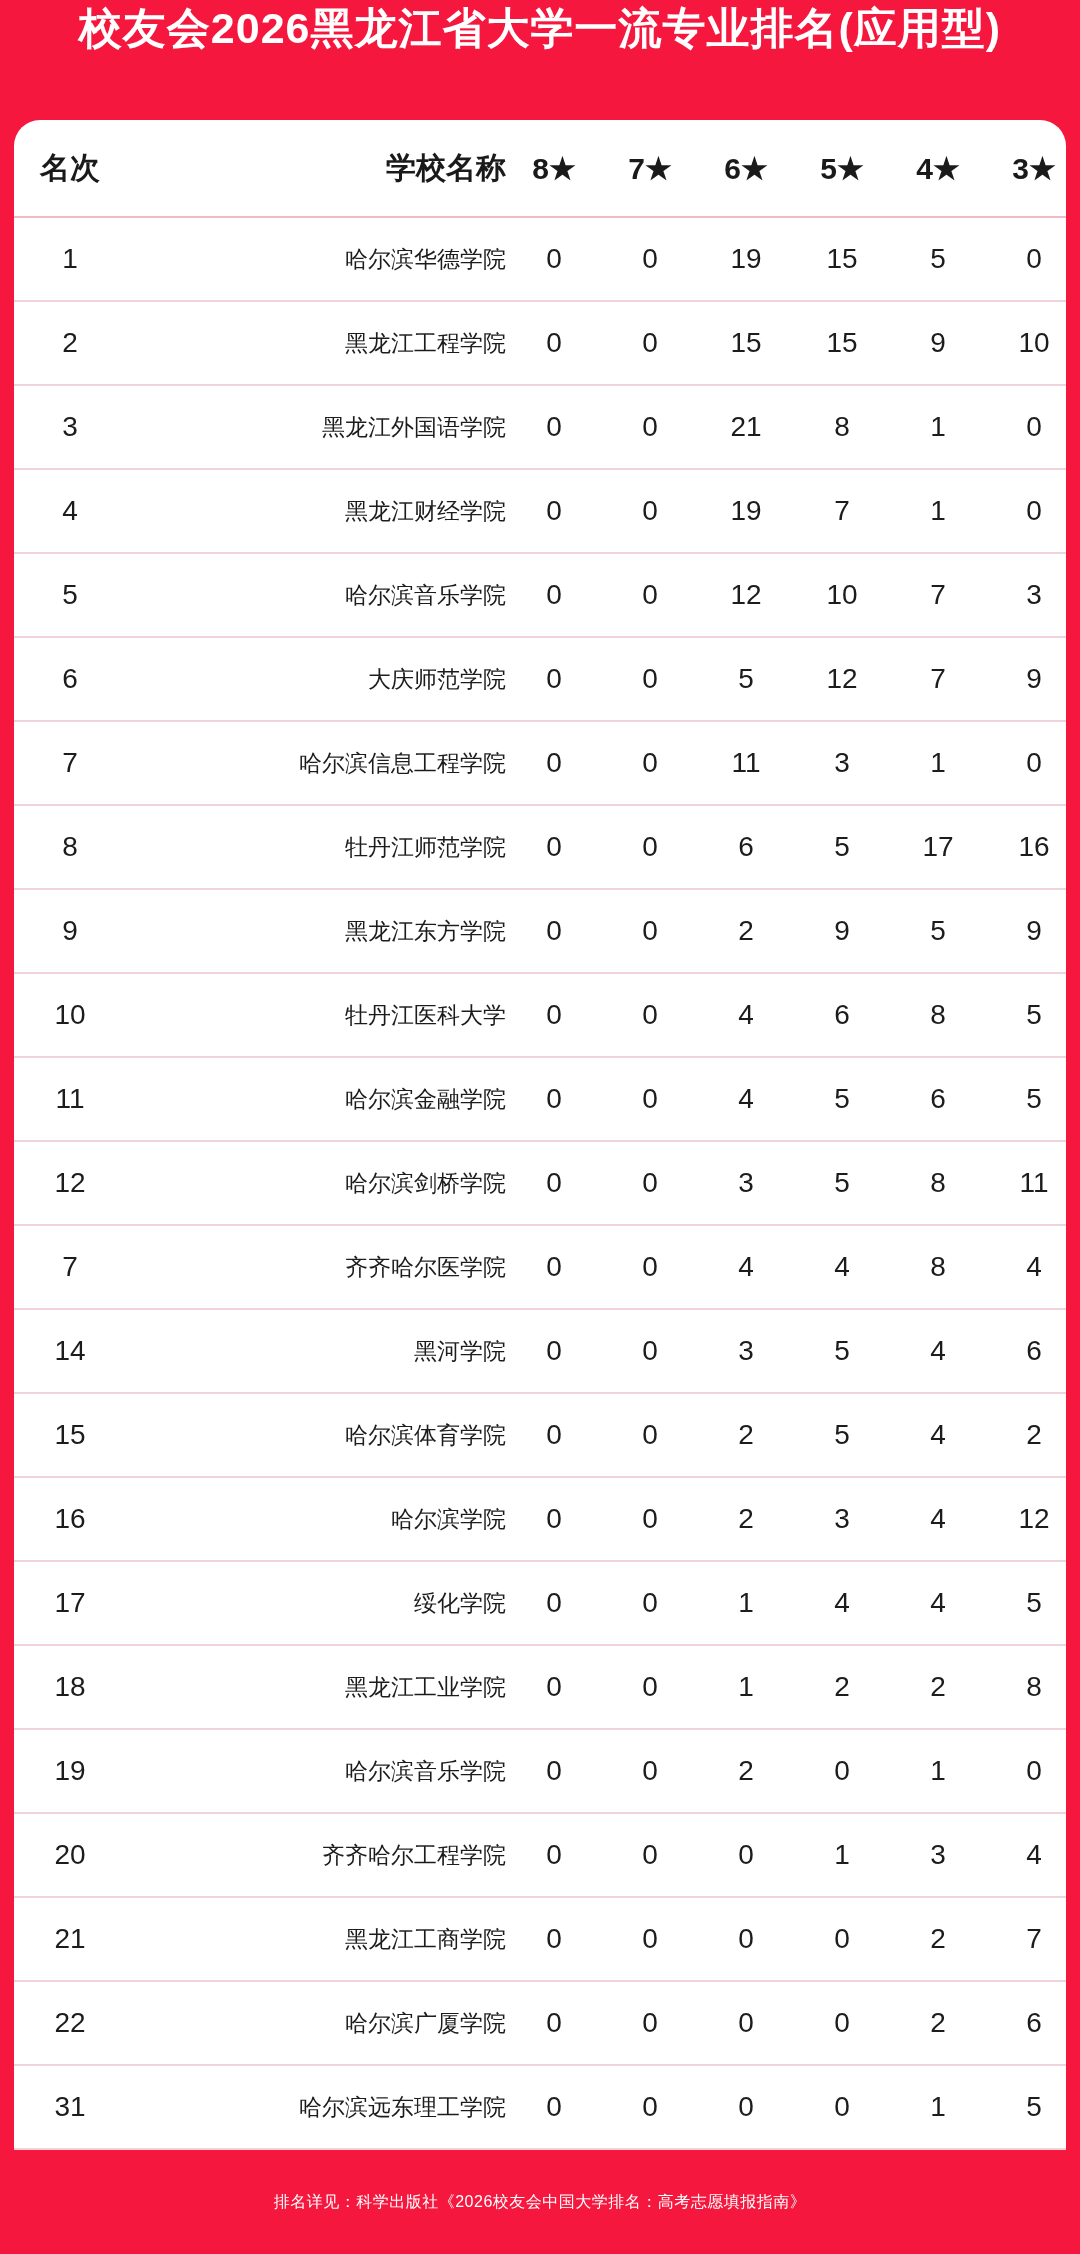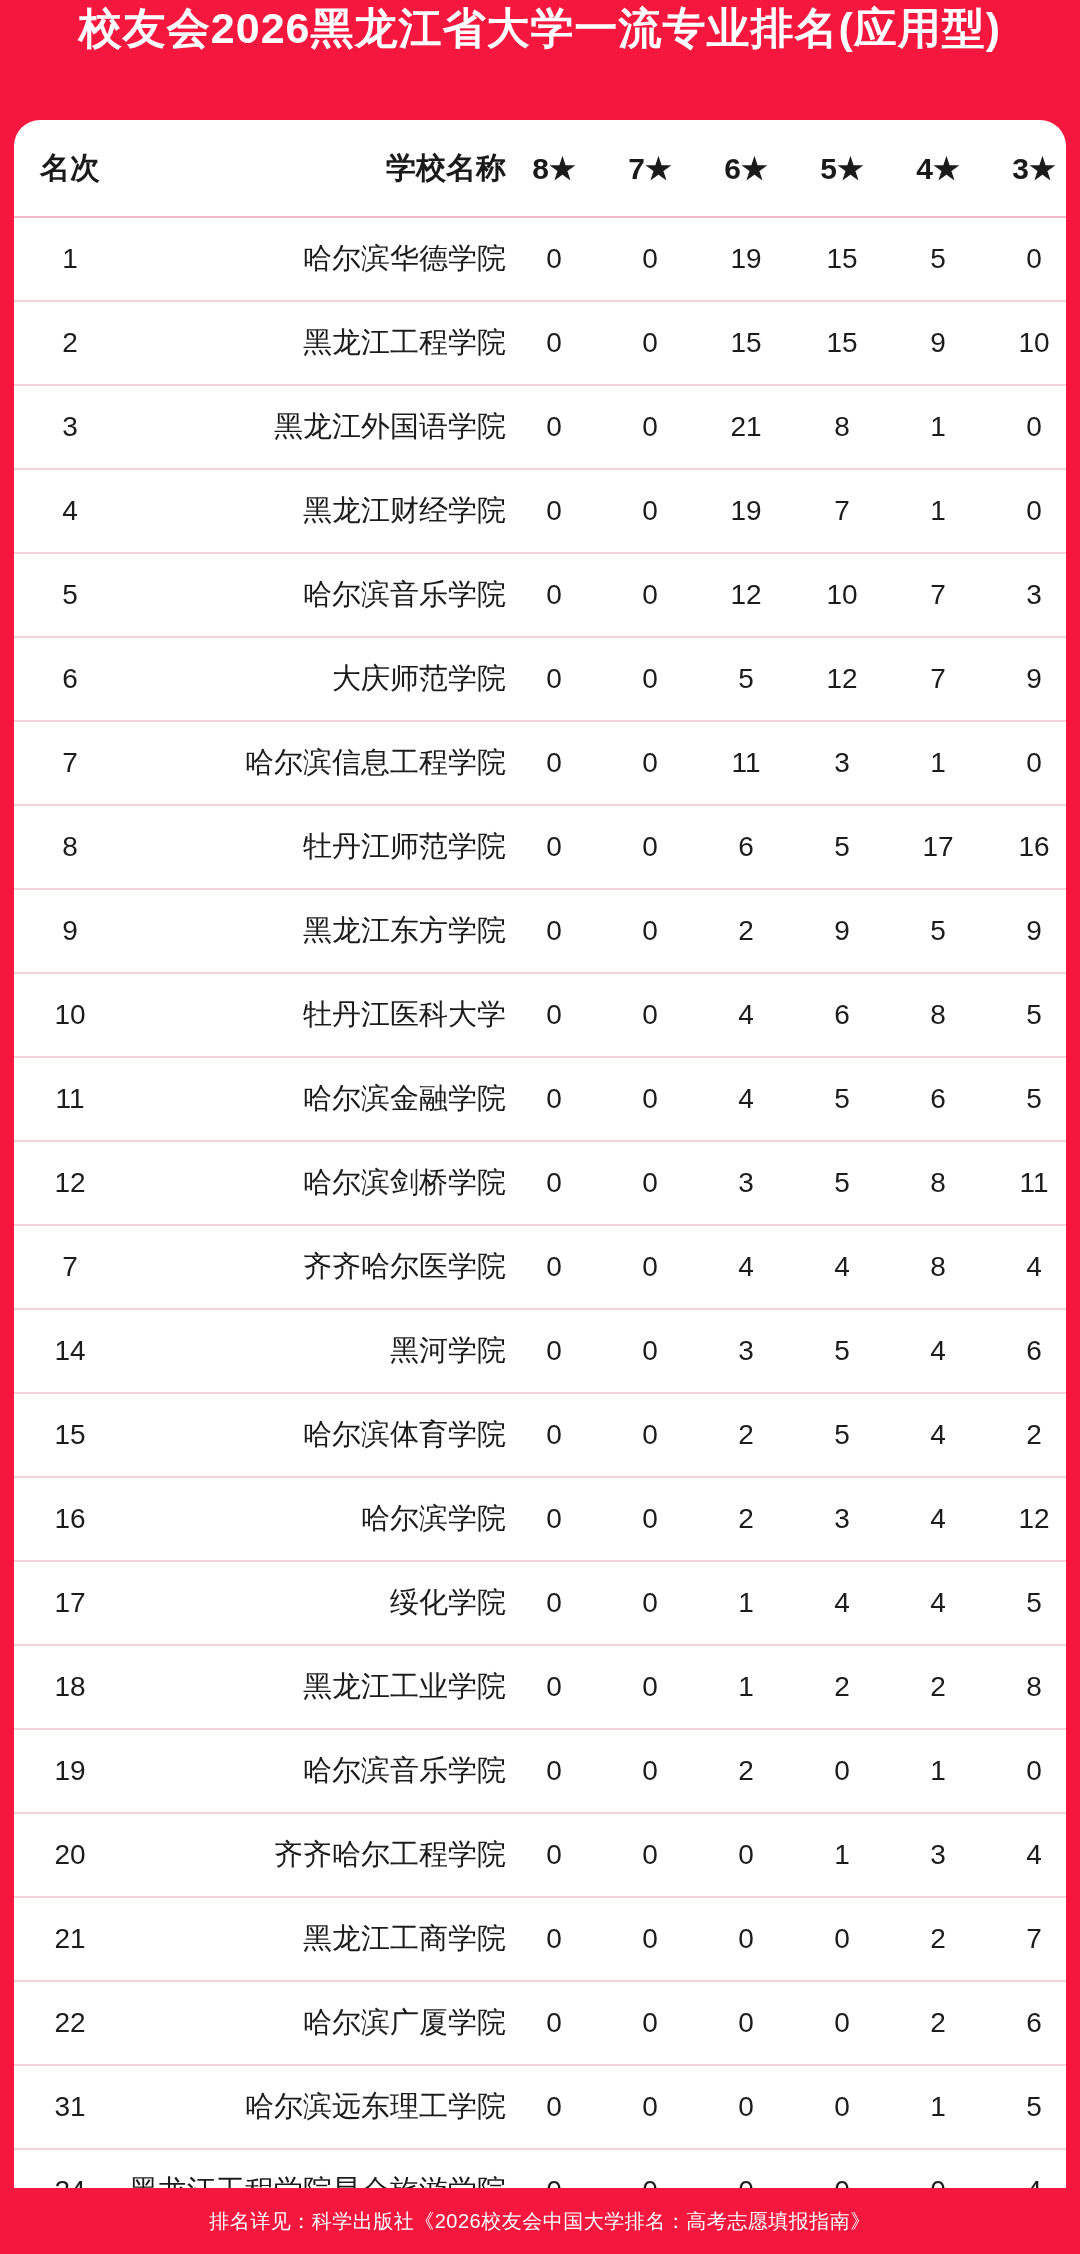--- a/index.html
+++ b/index.html
@@ -69,32 +69,32 @@
     padding: 0;
   }
   tbody tr:last-child td {
     border-bottom: none;
   }
   .col-rank { width: 112px; }
   .col-name { width: 380px; }
   .col-star { width: 96px; }
   th.col-rank, td.col-rank { text-align: center; }
   th.col-name, td.col-name { text-align: right; }
-  td.col-name { font-size: 29px; }
+  td.col-name { font-size: 23px; }
   .star-head {
     white-space: nowrap;
   }
   .footer {
     flex: 0 0 auto;
-    height: 66px;
+    height: 104px;
     display: flex;
     align-items: center;
     justify-content: center;
     color: #ffffff;
-    font-size: 20px;
+    font-size: 16px;
     letter-spacing: 0.5px;
     padding: 0 20px;
     box-sizing: border-box;
     text-align: center;
   }
 </style>
 </head>
 <body>
 
 <div class="page">

